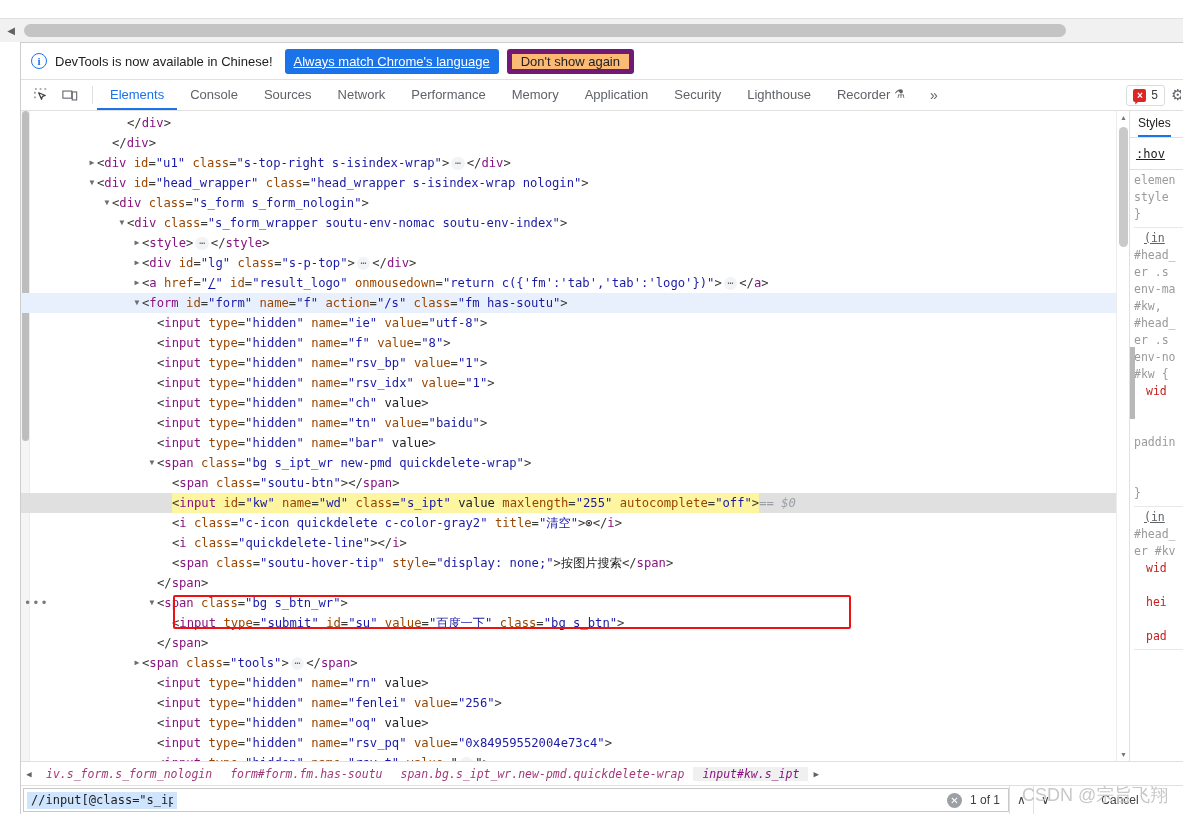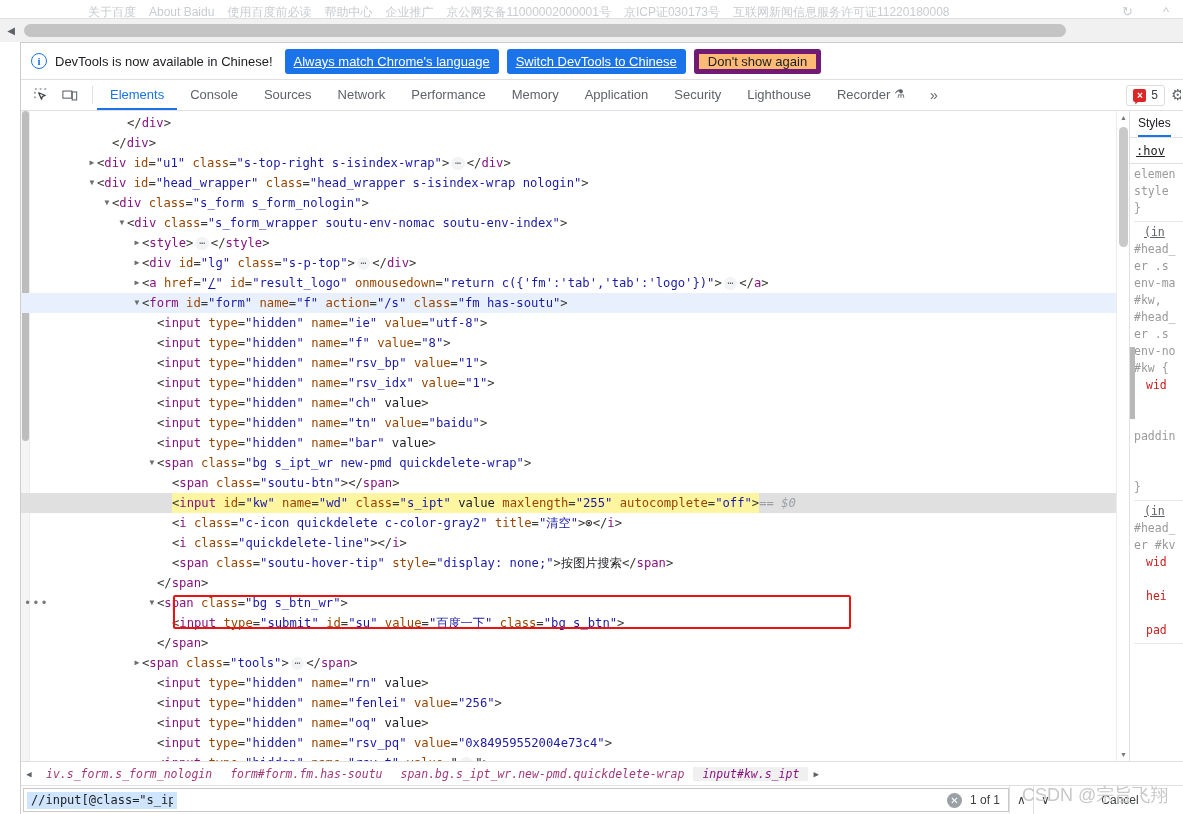--- a/index.html
+++ b/index.html
@@ -200,21 +200,21 @@
   }
   .styles-tabs {
     height: 27px; flex: 0 0 auto; display: flex; align-items: center;
     border-bottom: 1px solid #e0e0e0; padding-left: 8px;
   }
   .styles-tab {
     font-size: 12px; color: #202124; white-space: nowrap; cursor: pointer;
     border-bottom: 2px solid #1a73e8; height: 26px; display: flex; align-items: center;
   }
   .styles-toolbar {
-    height: 26px; flex: 0 0 auto; display: flex; align-items: center;
+    height: 32px; flex: 0 0 auto; display: flex; align-items: center;
     border-bottom: 1px solid #e0e0e0; padding-left: 6px; text-decoration: underline;
   }
   .hov-btn { font-size: 12px; color: #202124; font-family: "DejaVu Sans Mono", monospace; cursor: pointer; }
   .styles-body {
     flex: 1 1 auto; overflow: hidden;
     font-family: "DejaVu Sans Mono", monospace; font-size: 11.5px; line-height: 17px;
     white-space: nowrap; padding-left: 4px; color: #5f6368; position: relative;
   }
   .srule { border-bottom: 1px solid #e8e8e8; padding: 2px 0 4px 0; }
   .sel-txt { color: #9a9a9a; }
@@ -278,47 +278,32 @@
     position: absolute; left: 1022px; top: 783px; z-index: 20;
     font-size: 18px; color: #c8c8c8; white-space: nowrap; pointer-events: none;
     font-family: "Liberation Sans", sans-serif;
   }
 </style>
 </head>
 <body>
 
 <div id="app">
 
-  <div class="page-strip">
-    <span class="pl">关于百度</span>
-    <span class="pl">About Baidu</span>
-    <span class="pl">使用百度前必读</span>
-    <span class="pl">帮助中心</span>
-    <span class="pl">企业推广</span>
-    <span class="pl">京公网安备11000002000001号</span>
-    <span class="pl">京ICP证030173号</span>
-    <span class="pl">互联网新闻信息服务许可证11220180008</span>
-    <span class="right-icons">
-      <span>↻</span>
-      <span>^</span>
-    </span>
-  </div>
 
   <div class="page-scroll">
     <div class="arrow-l">◀</div>
     <div class="thumb"></div>
   </div>
 
   <div class="devtools">
 
     <div class="infobar">
       <div class="infobar-icon">i</div>
       <div class="infobar-text">DevTools is now available in Chinese!</div>
       <button class="btn-blue">Always match Chrome's language</button>
-      <button class="btn-blue">Switch DevTools to Chinese</button>
       <button class="btn-plain">Don't show again</button>
     </div>
 
     <div class="tabbar">
       <div class="tb-icons">
         <div class="tb-icon">
           <svg width="15" height="15" viewBox="0 0 16 16">
             <path d="M1 1h3M6 1h3M11 1h3M1 4v3M1 9v3" stroke="#5f6368" stroke-width="1.2" fill="none" stroke-dasharray="2 2"></path>
             <path d="M5 5l7 3-3 1-1 3z" fill="none" stroke="#3c4043" stroke-width="1.3" stroke-linejoin="round"></path>
           </svg>

